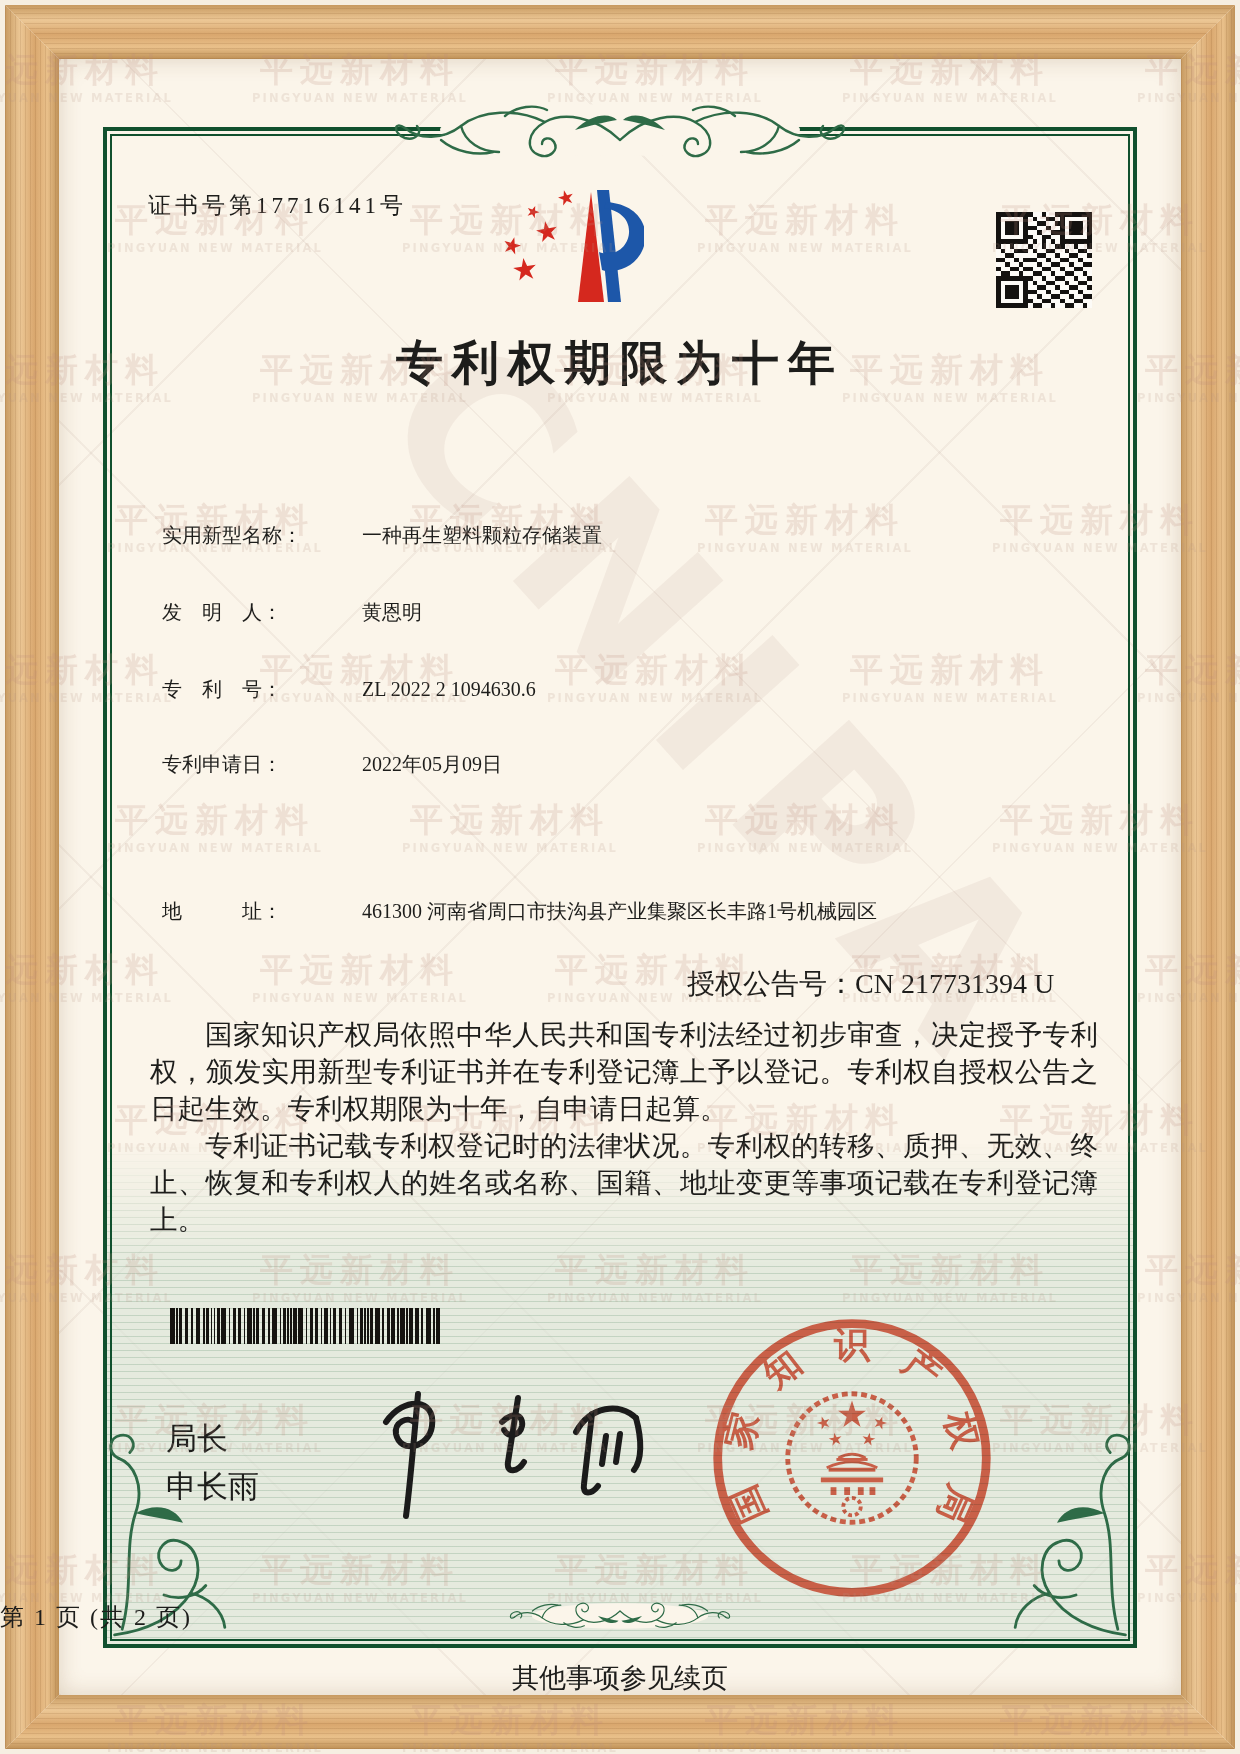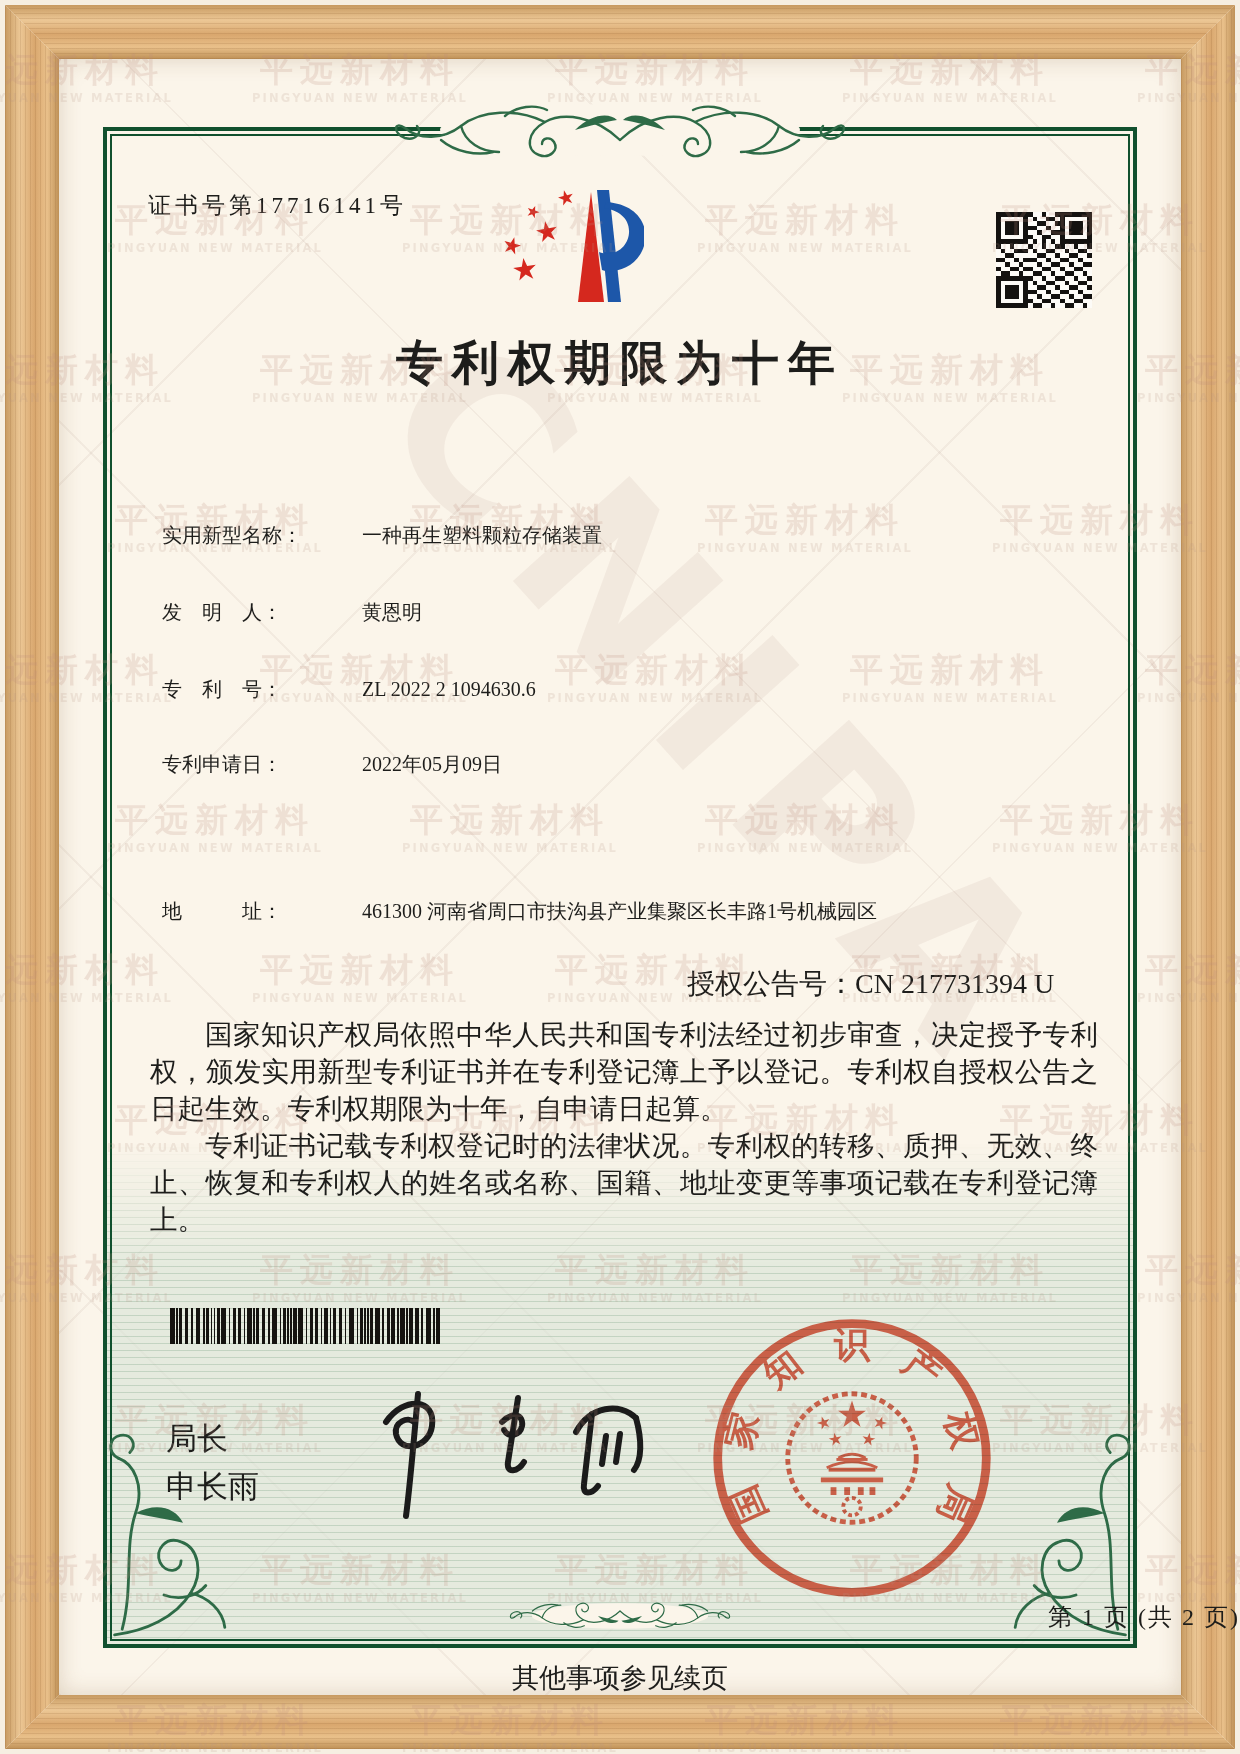--- a/index.html
+++ b/index.html
@@ -81,21 +81,21 @@
   .barcode b{display:block;background:#15130f}
   .signer-title,.signer-name{position:absolute;left:166px;z-index:10;font-size:31px;
       font-family:"Liberation Sans",sans-serif}
   .signer-title{top:1418px}
   .signer-name{top:1466px}
   .signature{position:absolute;left:352px;top:1388px;width:312px;height:150px;z-index:11}
   .seal{position:absolute;left:706px;top:1312px;width:292px;height:292px;z-index:9;
       mix-blend-mode:multiply;opacity:.9}
   .seal-date{position:absolute;left:716px;top:1508px;width:300px;text-align:center;z-index:12;
       font-size:27px;color:#c23a28;letter-spacing:2px}
-  .page-footer{position:absolute;left:0;width:100%;top:1601px;z-index:10;text-align:right;
+  .page-footer{position:absolute;left:0;width:100%;top:1601px;z-index:10;text-align:left;
       font-size:24px;letter-spacing:2px}
   .continuation{position:absolute;left:0;width:100%;top:1660px;z-index:10;text-align:center;font-size:27px}
 
   
   .wm-layer{position:absolute;inset:0;z-index:40;pointer-events:none;overflow:hidden}
   .wm-tile{position:absolute;width:250px;text-align:center;font-family:"DejaVu Sans",sans-serif}
   .wm-cn{font-size:33px;font-weight:bold;letter-spacing:7px;color:rgba(190,142,126,.20)}
   .wm-en{font-size:11.5px;font-weight:bold;letter-spacing:2.2px;margin-top:-2px;color:rgba(185,148,132,.18)}
 </style>
 </head>

